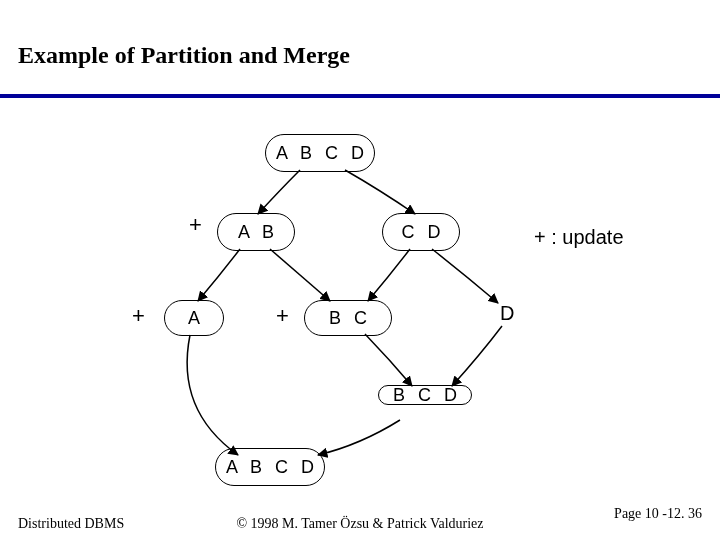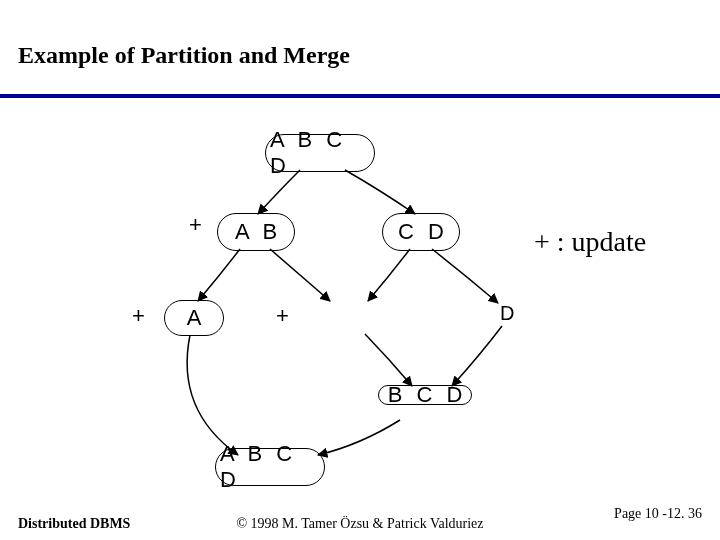--- a/index.html
+++ b/index.html
@@ -34,74 +34,75 @@
   }
   .node {
     position: absolute;
     border-radius: 9999px;
     border: 1.5px solid #000;
     background: #fff;
     display: flex;
     align-items: center;
     justify-content: center;
     font-family: Arial, Helvetica, sans-serif;
-    font-size: 22px;
+    font-size: 18px;
     letter-spacing: 4px;
     padding-left: 4px; 
     box-sizing: border-box;
   }
   .plus {
     position: absolute;
     font-family: Arial, Helvetica, sans-serif;
     font-size: 22px;
   }
   .legend {
     position: absolute;
-    font-family: Liberation Serif, serif;
-    font-size: 28px;
+    font-family: Liberation Sans, sans-serif;
+    font-size: 20px;
   }
   .d-label {
     position: absolute;
     font-family: Arial, Helvetica, sans-serif;
     font-size: 20px;
   }
   svg.edges {
     position: absolute;
     left: 0;
     top: 0;
     width: 720px;
     height: 540px;
     pointer-events: none;
   }
   .footer {
     position: absolute;
     bottom: 8px;
     width: 100%;
     font-size: 14px;
   }
-  .footer-left  { position: absolute; left: 18px;  bottom: 0; font-weight: bold; }
+  .footer-left  { position: absolute; left: 18px;  bottom: 0; }
   .footer-center{ position: absolute; left: 0; right: 0; bottom: 0; text-align: center; }
   .footer-right { position: absolute; right: 18px; bottom: 10px; }
 </style>
 </head>
 <body>
 
 <div class="slide">
 
   <div class="title">Example of Partition and Merge</div>
   <div class="rule"></div>
 
   <div class="node" style="left:265px; top:134px; width:110px; height:38px;">A B C D</div>
 
   <div class="node" style="left:382px; top:213px; width:78px; height:38px;">C D</div>
 
   <div class="node" style="left:217px; top:213px; width:78px; height:38px;">A B</div>
 
   <div class="node" style="left:164px; top:300px; width:60px; height:36px;">A</div>
 
+  <div class="node" style="left:304px; top:300px; width:88px; height:36px;">B C</div>
 
   <div class="node" style="left:378px; top:385px; width:94px; height:20px;">B C D</div>
 
   <div class="node" style="left:215px; top:448px; width:110px; height:38px;">A B C D</div>
 
   <div class="plus" style="left:189px; top:212px;">+</div>
   <div class="plus" style="left:132px; top:303px;">+</div>
   <div class="plus" style="left:276px; top:303px;">+</div>
 
   <div class="d-label" style="left:500px; top:302px;">D</div>

